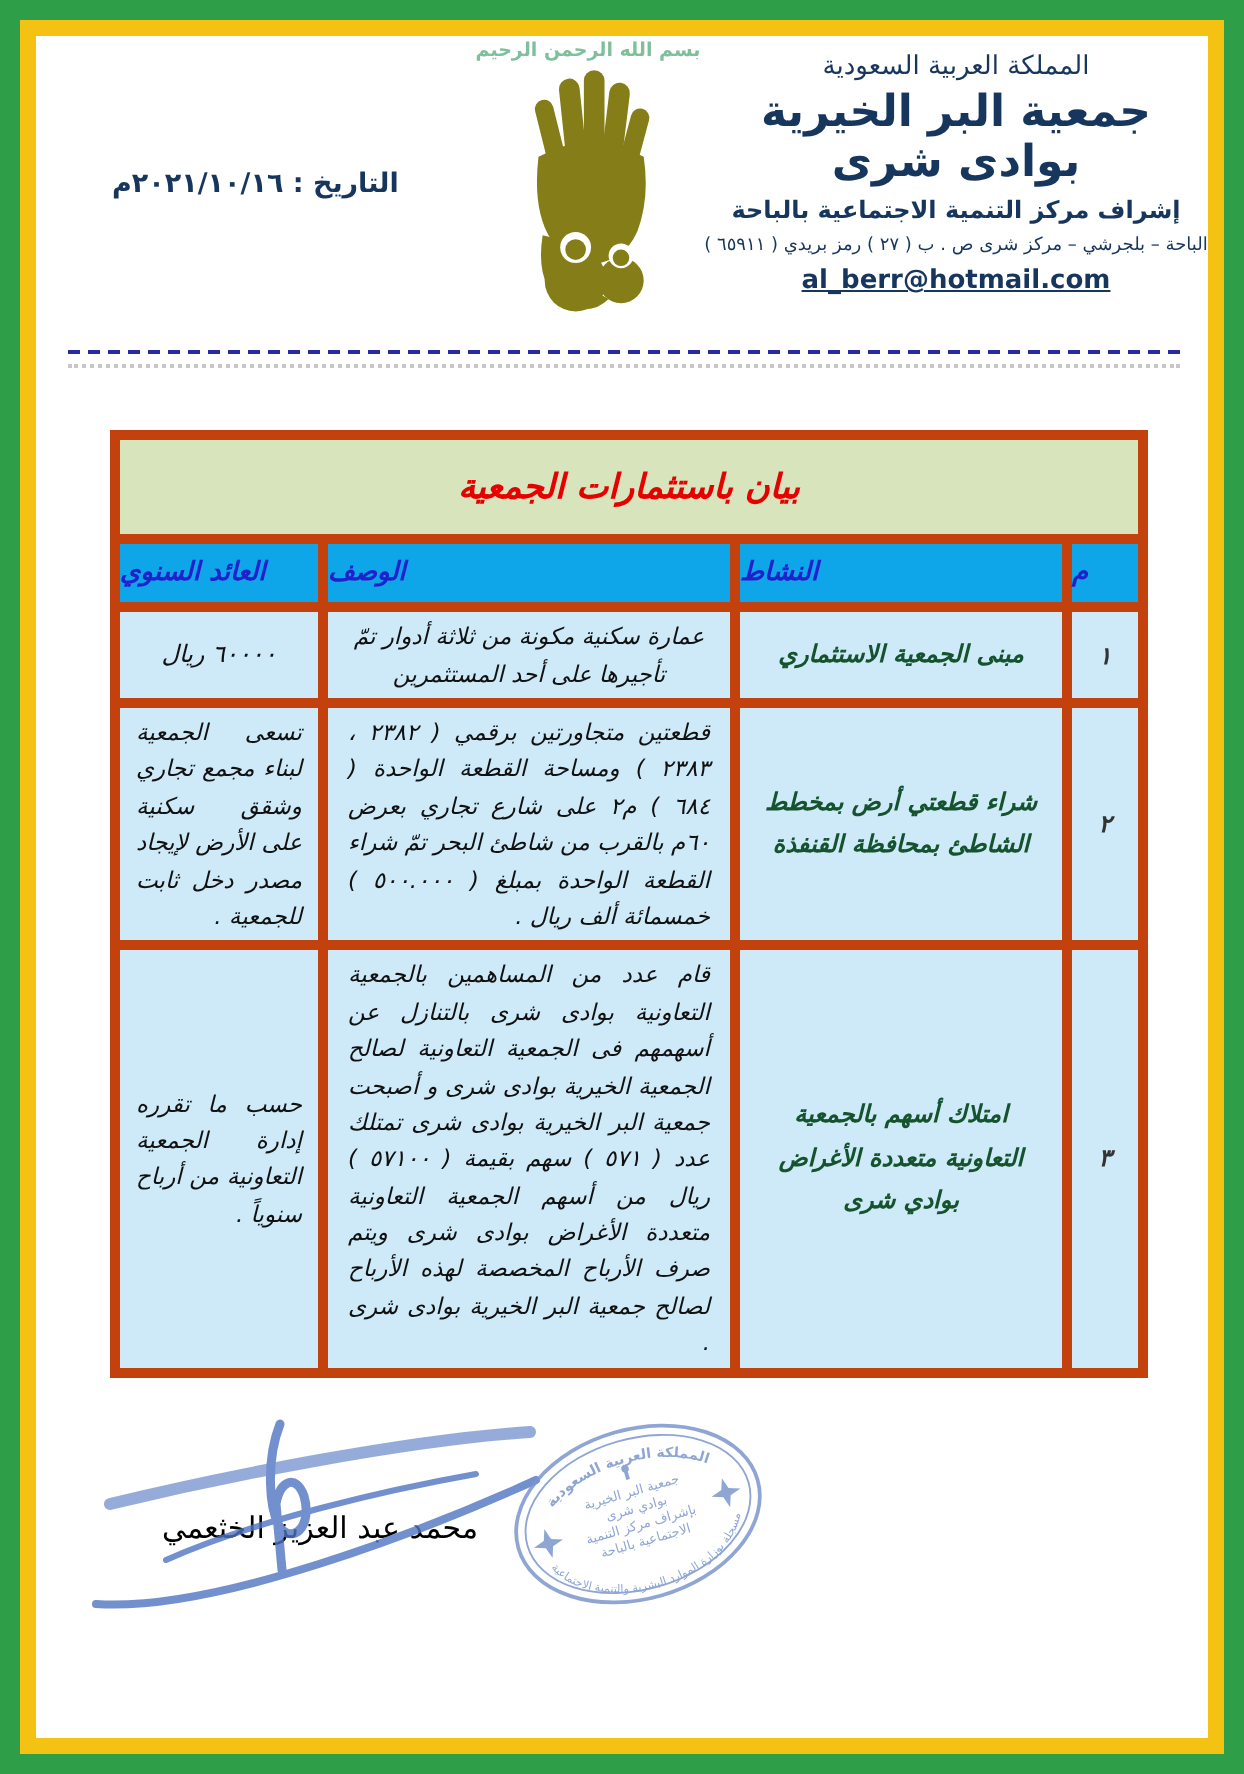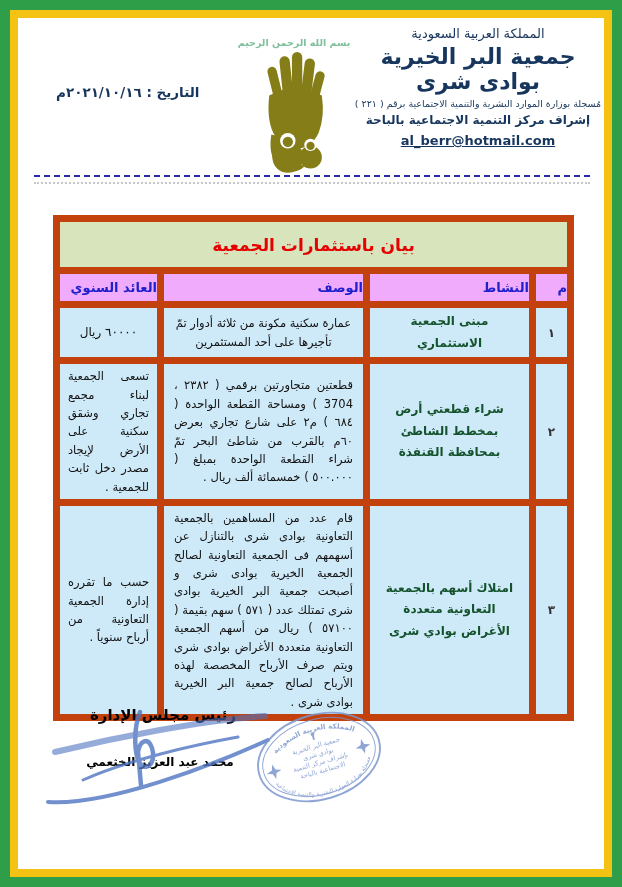--- a/index.html
+++ b/index.html
@@ -14,70 +14,70 @@
   .org-name { font-size:22px; font-weight:bold; margin-bottom:4px; }
   .org-reg { font-size:9.5px; margin-bottom:4px; }
   .org-supervision { font-size:12px; font-weight:bold; margin-bottom:6px; }
   .org-address { font-size:9px; margin-bottom:5px; }
   .org-phones { font-size:12.5px; font-weight:bold; letter-spacing:1px; margin-bottom:3px; }
   .tel-glyph { font-size:14px; color:#555; letter-spacing:0; margin-left:3px; }
   .mob-icon { display:inline-block; width:7px; height:12px; border:1.5px solid #333;
               border-radius:2px; vertical-align:middle; margin:0 4px; }
   .org-email { font-size:13px; font-weight:bold; text-decoration:underline; direction:ltr; }
 
-  .logo-block { position:absolute; top:19px; right:250px; width:120px; text-align:center;margin-left:32px; }
+  .logo-block { position:absolute; top:2px; right:250px; width:120px; text-align:center;margin-left:32px; }
   .bismillah { font-size:9.5px; color:#7FBF9C; font-weight:bold; margin-bottom:2px; }
 
   .date-line { position:absolute; top:66px; left:38px; font-size:13.5px; font-weight:bold; color:#17365D; }
 
   .separator { position:absolute; top:157px; left:16px; width:556px; }
   .sep-blue { border-top:2px dashed #2A2AA6; }
   .sep-gray { border-top:2px dotted #c7c7c7; margin-top:5px; }
 
   
   .inv-table-wrap { position:absolute; top:197px; right:30px; width:514px; }
   table.inv { border-collapse:collapse; width:100%; table-layout:fixed;
               border:3px solid #4E5B23; }
-  table.inv td, table.inv th { border:7px solid #c2410c; vertical-align:middle; }
+  table.inv td, table.inv th { border:5px solid #c2410c; vertical-align:middle;font-style:italic; }
   td.title-cell { background:#D7E4BC; color:#E60000; font-weight:bold; font-size:17px;
                   text-align:center; height:52px; }
-  tr.head-row th { background:#f0abfc; color:#2020CC; font-weight:bold; font-size:13px;
-                   height:34px; text-align:right; }
+  tr.head-row th { background:#0ea5e9; color:#2020CC; font-weight:bold; font-size:13px;
+                   height:34px; text-align:left; }
   tr.data-row td { background:#CEE9F7; }
   td.num-cell { text-align:center; font-weight:bold; font-size:12px; color:#333; }
   td.act-cell { color:#14532d; font-weight:bold; font-size:12px; text-align:center;
                 padding:3px 8px; line-height:1.8; }
   td.desc-cell { font-size:11.5px; color:#111; padding:3px 10px; line-height:1.6; text-align:justify; }
   td.desc-center { text-align:center; }
   td.ret-cell { font-size:11.5px; color:#111; padding:3px 8px; line-height:1.6; text-align:justify; }
   td.ret-ltr { direction:ltr; text-align:center; font-size:12px; }
   tr.row-1 { height:48px; } tr.row-2 { height:110px; } tr.row-3 { height:160px; }
 
   
   .closing { position:absolute; top:626px; left:0; width:100%; text-align:center;
              font-size:13px; font-weight:bold; color:#111; }
   .sig-title { position:absolute; top:688px; left:50px; width:190px; text-align:center;
                font-size:15px; font-weight:bold; color:#000; }
   .sig-name { position:absolute; top:737px; left:18px; width:248px; text-align:center;
-              font-size:12px; font-weight:bold; color:#000; }
+              font-size:15px; font-weight:normal; color:#000; }
   .sig-scribble { position:absolute; top:672px; left:25px; width:235px; height:135px; }
   .stamp-box { position:absolute; top:690px; left:235px; width:132px; height:98px; }
 </style>
 </head>
 <body>
 
 <div class="page">
  <div class="yellow-frame">
   <div class="paper">
 
     <div class="org-block">
       <div class="org-country">المملكة العربية السعودية</div>
       <div class="org-name">جمعية البر الخيرية بوادى شرى</div>
-      <div class="org-reg">مُسجلة بوزارة الموارد البشرية والتنمية الاجتماعية برقم ( ٢٢١ )</div>
       <div class="org-supervision">إشراف مركز التنمية الاجتماعية بالباحة</div>
+      <div class="org-address">الباحة – بلجرشي – مركز شرى ص . ب ( ٢٧ ) رمز بريدي ( ٦٥٩١١ )</div>
       <div class="org-email">al_berr@hotmail.com</div>
     </div>
 
     <div class="logo-block">
       <div class="bismillah">بسم الله الرحمن الرحيم</div>
       <svg width="104" height="132" viewBox="0 0 100 128">
         <g fill="#847D18">
           <rect x="28" y="16" width="9" height="40" rx="4.5" transform="rotate(-14 32 36)"></rect>
           <rect x="38" y="6" width="10" height="50" rx="5" transform="rotate(-6 43 31)"></rect>
           <rect x="48" y="2" width="10" height="54" rx="5"></rect>
@@ -122,35 +122,34 @@
         </tr>
         <tr class="data-row row-1">
           <td class="num-cell">١</td>
           <td class="act-cell">مبنى الجمعية الاستثماري</td>
           <td class="desc-cell desc-center">عمارة سكنية مكونة من ثلاثة أدوار تمّ تأجيرها على أحد المستثمرين</td>
           <td class="ret-cell ret-ltr">٦٠٠٠٠ ريال</td>
         </tr>
         <tr class="data-row row-2">
           <td class="num-cell">٢</td>
           <td class="act-cell">شراء قطعتي أرض بمخطط الشاطئ بمحافظة القنفذة</td>
-          <td class="desc-cell">قطعتين متجاورتين برقمي ( ٢٣٨٢ ، 3704 ) ومساحة القطعة الواحدة ( ٦٨٤ ) م٢ على شارع تجاري بعرض ٦٠م بالقرب من شاطئ البحر تمّ شراء القطعة الواحدة بمبلغ ( ٥٠٠.٠٠٠ ) خمسمائة ألف ريال .</td>
+          <td class="desc-cell">قطعتين متجاورتين برقمي ( ٢٣٨٢ ، ٢٣٨٣ ) ومساحة القطعة الواحدة ( ٦٨٤ ) م٢ على شارع تجاري بعرض ٦٠م بالقرب من شاطئ البحر تمّ شراء القطعة الواحدة بمبلغ ( ٥٠٠.٠٠٠ ) خمسمائة ألف ريال .</td>
           <td class="ret-cell">تسعى الجمعية لبناء مجمع تجاري وشقق سكنية على الأرض لإيجاد مصدر دخل ثابت للجمعية .</td>
         </tr>
         <tr class="data-row row-3">
           <td class="num-cell">٣</td>
           <td class="act-cell">امتلاك أسهم بالجمعية التعاونية متعددة الأغراض بوادي شرى</td>
           <td class="desc-cell">قام عدد من المساهمين بالجمعية التعاونية بوادى شرى بالتنازل عن أسهمهم فى الجمعية التعاونية لصالح الجمعية الخيرية بوادى شرى و أصبحت جمعية البر الخيرية بوادى شرى تمتلك عدد ( ٥٧١ ) سهم بقيمة ( ٥٧١٠٠ ) ريال من أسهم الجمعية التعاونية متعددة الأغراض بوادى شرى ويتم صرف الأرباح المخصصة لهذه الأرباح لصالح جمعية البر الخيرية بوادى شرى .</td>
           <td class="ret-cell">حسب ما تقرره إدارة الجمعية التعاونية من أرباح سنوياً .</td>
         </tr>
       </tbody>
           </table>
     </div>
 
 
-    <div class="sig-title">رئيس مجلس الإدارة</div>
     <div class="sig-name">محمد عبد العزيز الخثعمي</div>
     <svg class="sig-scribble" viewBox="0 0 235 135">
       <g stroke="#4F74C2" fill="none" stroke-linecap="round" opacity="0.8">
         <path d="M12 62 C70 48 160 30 222 26" stroke-width="6" opacity="0.75"></path>
         <path d="M5 112 C65 116 170 75 225 50" stroke-width="4"></path>
         <path d="M97 22 C90 40 91 66 98 75 C105 81 113 72 109 58 C105 47 97 50 95 62 L98 95" stroke-width="4.5"></path>
         <path d="M40 90 C85 70 150 55 195 47" stroke-width="3"></path>
       </g>
     </svg>
 

